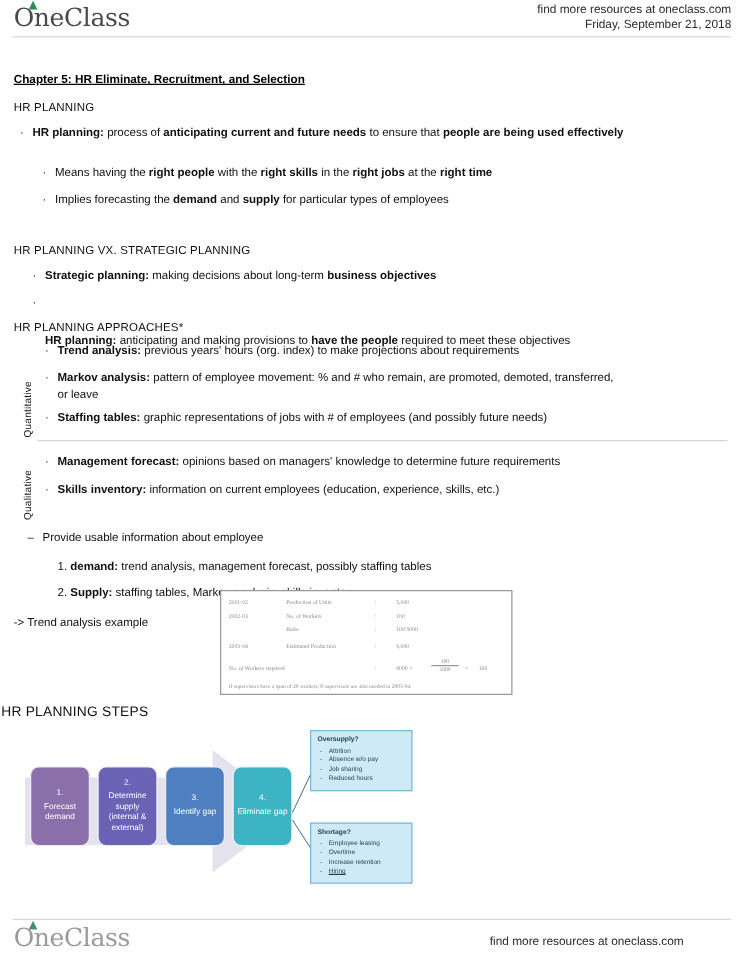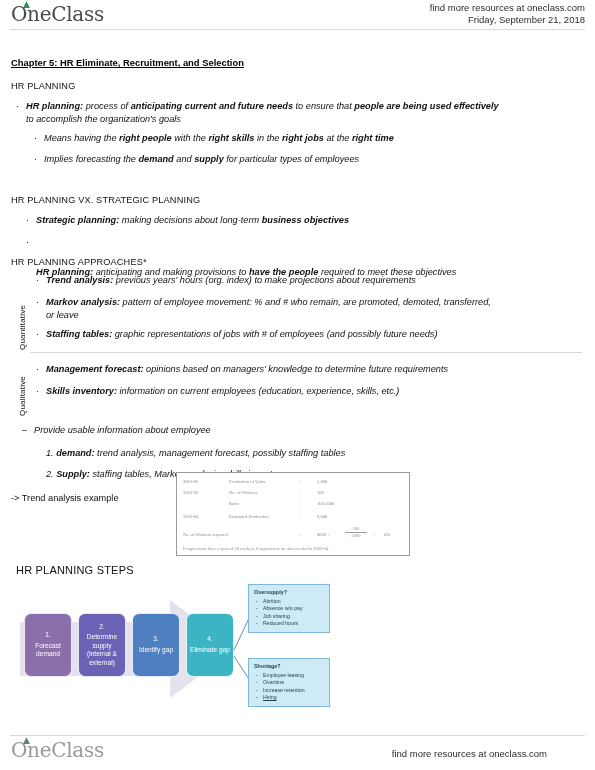--- a/index.html
+++ b/index.html
@@ -42,21 +42,21 @@
     font-size:9.4px;font-weight:bold;text-decoration:underline;color:#000;
   }
 
   
   .sec{position:absolute;font-size:9.2px;color:#111;line-height:12px;}
   .caps{letter-spacing:.15px;}
   b{font-weight:bold;}
 
   .bl{position:absolute;font-size:9.2px;line-height:12.6px;color:#111;}
   .bl .bullet{position:absolute;left:0;top:0;font-size:9px;color:#111;}
-  .bl .txt{display:block;font-style:italic;}
+  .bl .txt{display:block;}
 
   
   .vlabel{
     position:absolute;
     font-size:8px;color:#111;
     writing-mode:vertical-rl;
     transform:rotate(180deg);
     letter-spacing:.2px;
     white-space:nowrap;
   }
@@ -78,21 +78,21 @@
   .frac{
     position:absolute;left:168px;display:inline-block;text-align:center;
     font-size:4.4px;line-height:5px;color:#8c8c8c;
   }
   .frac .num{display:block;}
   .frac .bar{display:block;height:1px;background:#9a9a9a;margin:0.5px 0;}
   .frac .den{display:block;}
   .tnote{position:absolute;left:6px;font-size:4.4px;color:#8c8c8c;white-space:nowrap;}
 
   
-  .stepshead{position:absolute;left:16px;top:564px;font-size:11px;color:#111;letter-spacing:.2px;}
+  .stepshead{position:absolute;left:1px;top:564px;font-size:11px;color:#111;letter-spacing:.2px;}
   .diagram{position:absolute;left:0px;top:580px;width:340px;height:140px;}
   .arrowbg{position:absolute;left:20px;top:14px;width:215px;height:110px;}
   .arrowbg svg{display:block;}
 
   .stepbox{
     position:absolute;top:33px;width:48px;height:64px;border-radius:7px;
     color:#ffffff;font-size:6.6px;line-height:8.6px;text-align:center;
     display:flex;flex-direction:column;align-items:center;justify-content:center;
     border:1px solid rgba(255,255,255,.85);
     box-sizing:border-box;padding:2px 3px;
@@ -145,21 +145,20 @@
     <div class="hdr-rule"></div>
   </div>
 
   <div class="chaptitle">Chapter 5: HR Eliminate, Recruitment, and Selection</div>
 
   <div class="sec caps" style="left:11px;top:80px;">HR PLANNING</div>
 
   <div class="bl" style="left:16px;top:100px;width:568px;">
     <span class="bullet">·</span>
     <span class="txt" style="padding-left:10px;"><b>HR planning:</b><span> process of </span><b>anticipating current and future needs</b><span> to ensure that </span><b>people are being used effectively</b></span>
-    <span class="txt" style="padding-left:10px;">to accomplish the organization's goals</span>
   </div>
 
   <div class="bl" style="left:34px;top:132px;width:550px;">
     <span class="bullet">·</span>
     <span class="txt" style="padding-left:10px;"><span>Means having the </span><b>right people</b><span> with the </span><b>right skills</b><span> in the </span><b>right jobs</b><span> at the </span><b>right time</b></span>
   </div>
 
   <div class="bl" style="left:34px;top:153px;width:550px;">
     <span class="bullet">·</span>
     <span class="txt" style="padding-left:10px;"><span>Implies forecasting the </span><b>demand</b><span> and </span><b>supply</b><span> for particular types of employees</span></span>

